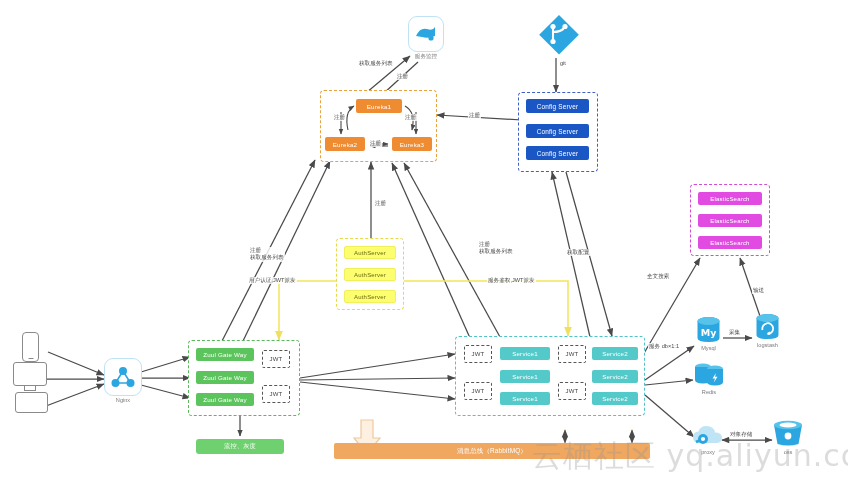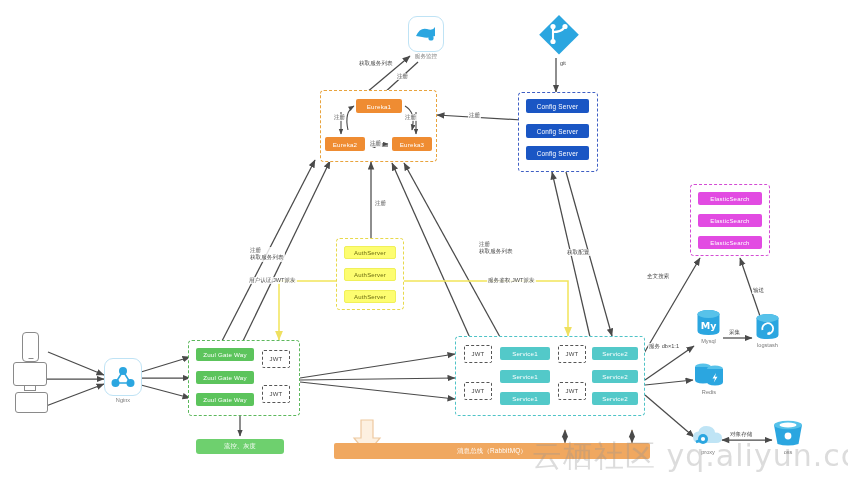--- a/index.html
+++ b/index.html
@@ -233,21 +233,21 @@
   <div class="box b-jwt" style="left:558px; top:382px; width:28px; height:18px;">JWT</div>
   <div class="box b-svc" style="left:592px; top:347px; width:46px; height:13px;">Service2</div>
   <div class="box b-svc" style="left:592px; top:370px; width:46px; height:13px;">Service2</div>
   <div class="box b-svc" style="left:592px; top:392px; width:46px; height:13px;">Service2</div>
 
   <div class="grp grp-es" style="left:690px; top:184px; width:80px; height:72px;"></div>
   <div class="box b-es" style="left:698px; top:192px; width:64px; height:13px;">ElasticSearch</div>
   <div class="box b-es" style="left:698px; top:214px; width:64px; height:13px;">ElasticSearch</div>
   <div class="box b-es" style="left:698px; top:236px; width:64px; height:13px;">ElasticSearch</div>
 
-  <div class="icon-wrap" style="left:694px; top:309px;text-align:right;">
+  <div class="icon-wrap" style="left:694px; top:316px;text-align:right;">
     <svg width="29" height="28" viewBox="0 0 29 28">
       <ellipse cx="14.5" cy="5" rx="11" ry="4" fill="#2ba6e0"></ellipse>
       <path d="M3.5 5 L3.5 22 Q3.5 26 14.5 26 Q25.5 26 25.5 22 L25.5 5" fill="#2ba6e0"></path>
       <ellipse cx="14.5" cy="5" rx="11" ry="4" fill="#57c2ea"></ellipse>
       <text x="14.5" y="20" font-size="9.5" font-family="DejaVu Sans, sans-serif" fill="#fff" text-anchor="middle" font-weight="bold">My</text>
     </svg>
     <div class="icon-cap">Mysql</div>
   </div>
 
   <div class="icon-wrap" style="left:753px; top:313px;">

